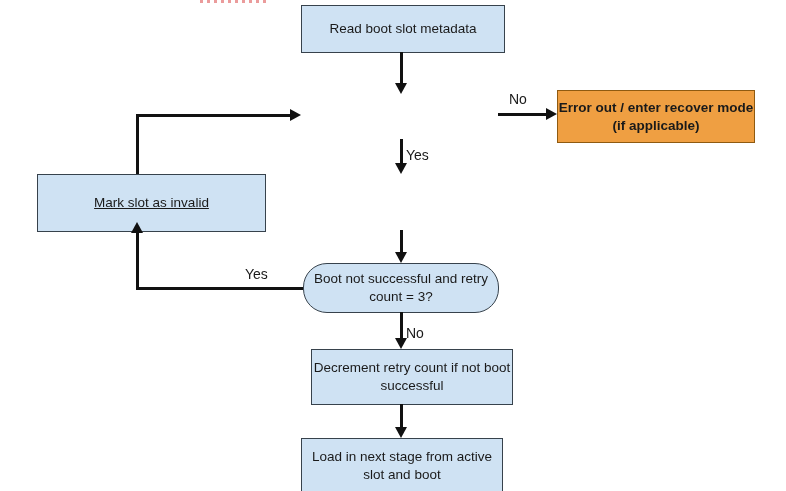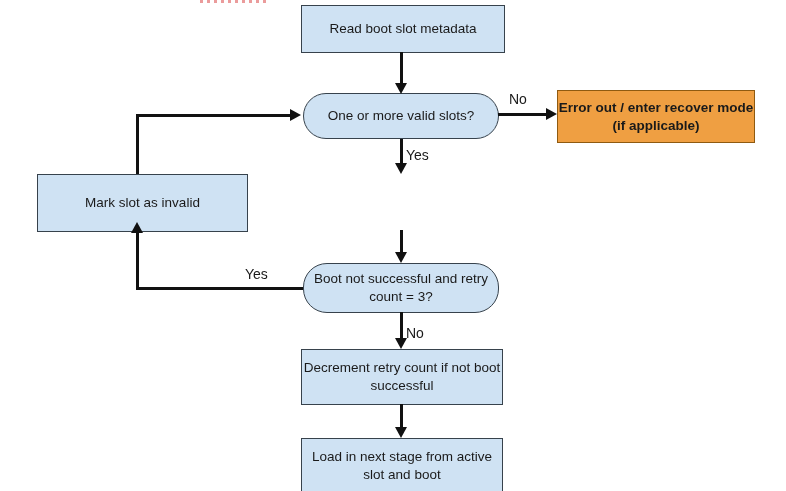--- a/index.html
+++ b/index.html
@@ -58,30 +58,29 @@
 </style>
 </head>
 <body>
 
 <div class="canvas">
 
   <div class="artifact"></div>
 
   <div class="node" style="left:301px; top:5px; width:204px; height:48px;">Read boot slot metadata</div>
 
-  <div class="node decision" style="left:303px; top:93px; width:196px; height:46px;">One or more valid slots?</div>
 
   <div class="node error-node" style="left:557px; top:90px; width:198px; height:53px;">Error out / enter recover mode (if applicable)</div>
 
 
   <div class="node decision" style="left:303px; top:263px; width:196px; height:50px;">Boot not successful and retry count = 3?</div>
 
-  <div class="node" style="left:37px; top:174px; width:211px; height:58px;">Mark slot as invalid</div>
+  <div class="node" style="left:37px; top:174px; width:229px; height:58px;text-decoration:underline;">Mark slot as invalid</div>
 
-  <div class="node" style="left:301px; top:349px; width:202px; height:56px;">Decrement retry count if not boot successful</div>
+  <div class="node" style="left:311px; top:349px; width:202px; height:56px;">Decrement retry count if not boot successful</div>
 
   <div class="node" style="left:301px; top:438px; width:202px; height:56px;">Load in next stage from active slot and boot</div>
 
   <div class="line" style="left:400px; top:52px; width:3px; height:32px;"></div>
   <div class="head head-down" style="left:395px; top:83px;"></div>
 
   <div class="line" style="left:498px; top:113px; width:48px; height:3px;"></div>
   <div class="head head-right" style="left:546px; top:108px;"></div>
   <div class="edge-label" style="left:509px; top:91px;">No</div>
 

